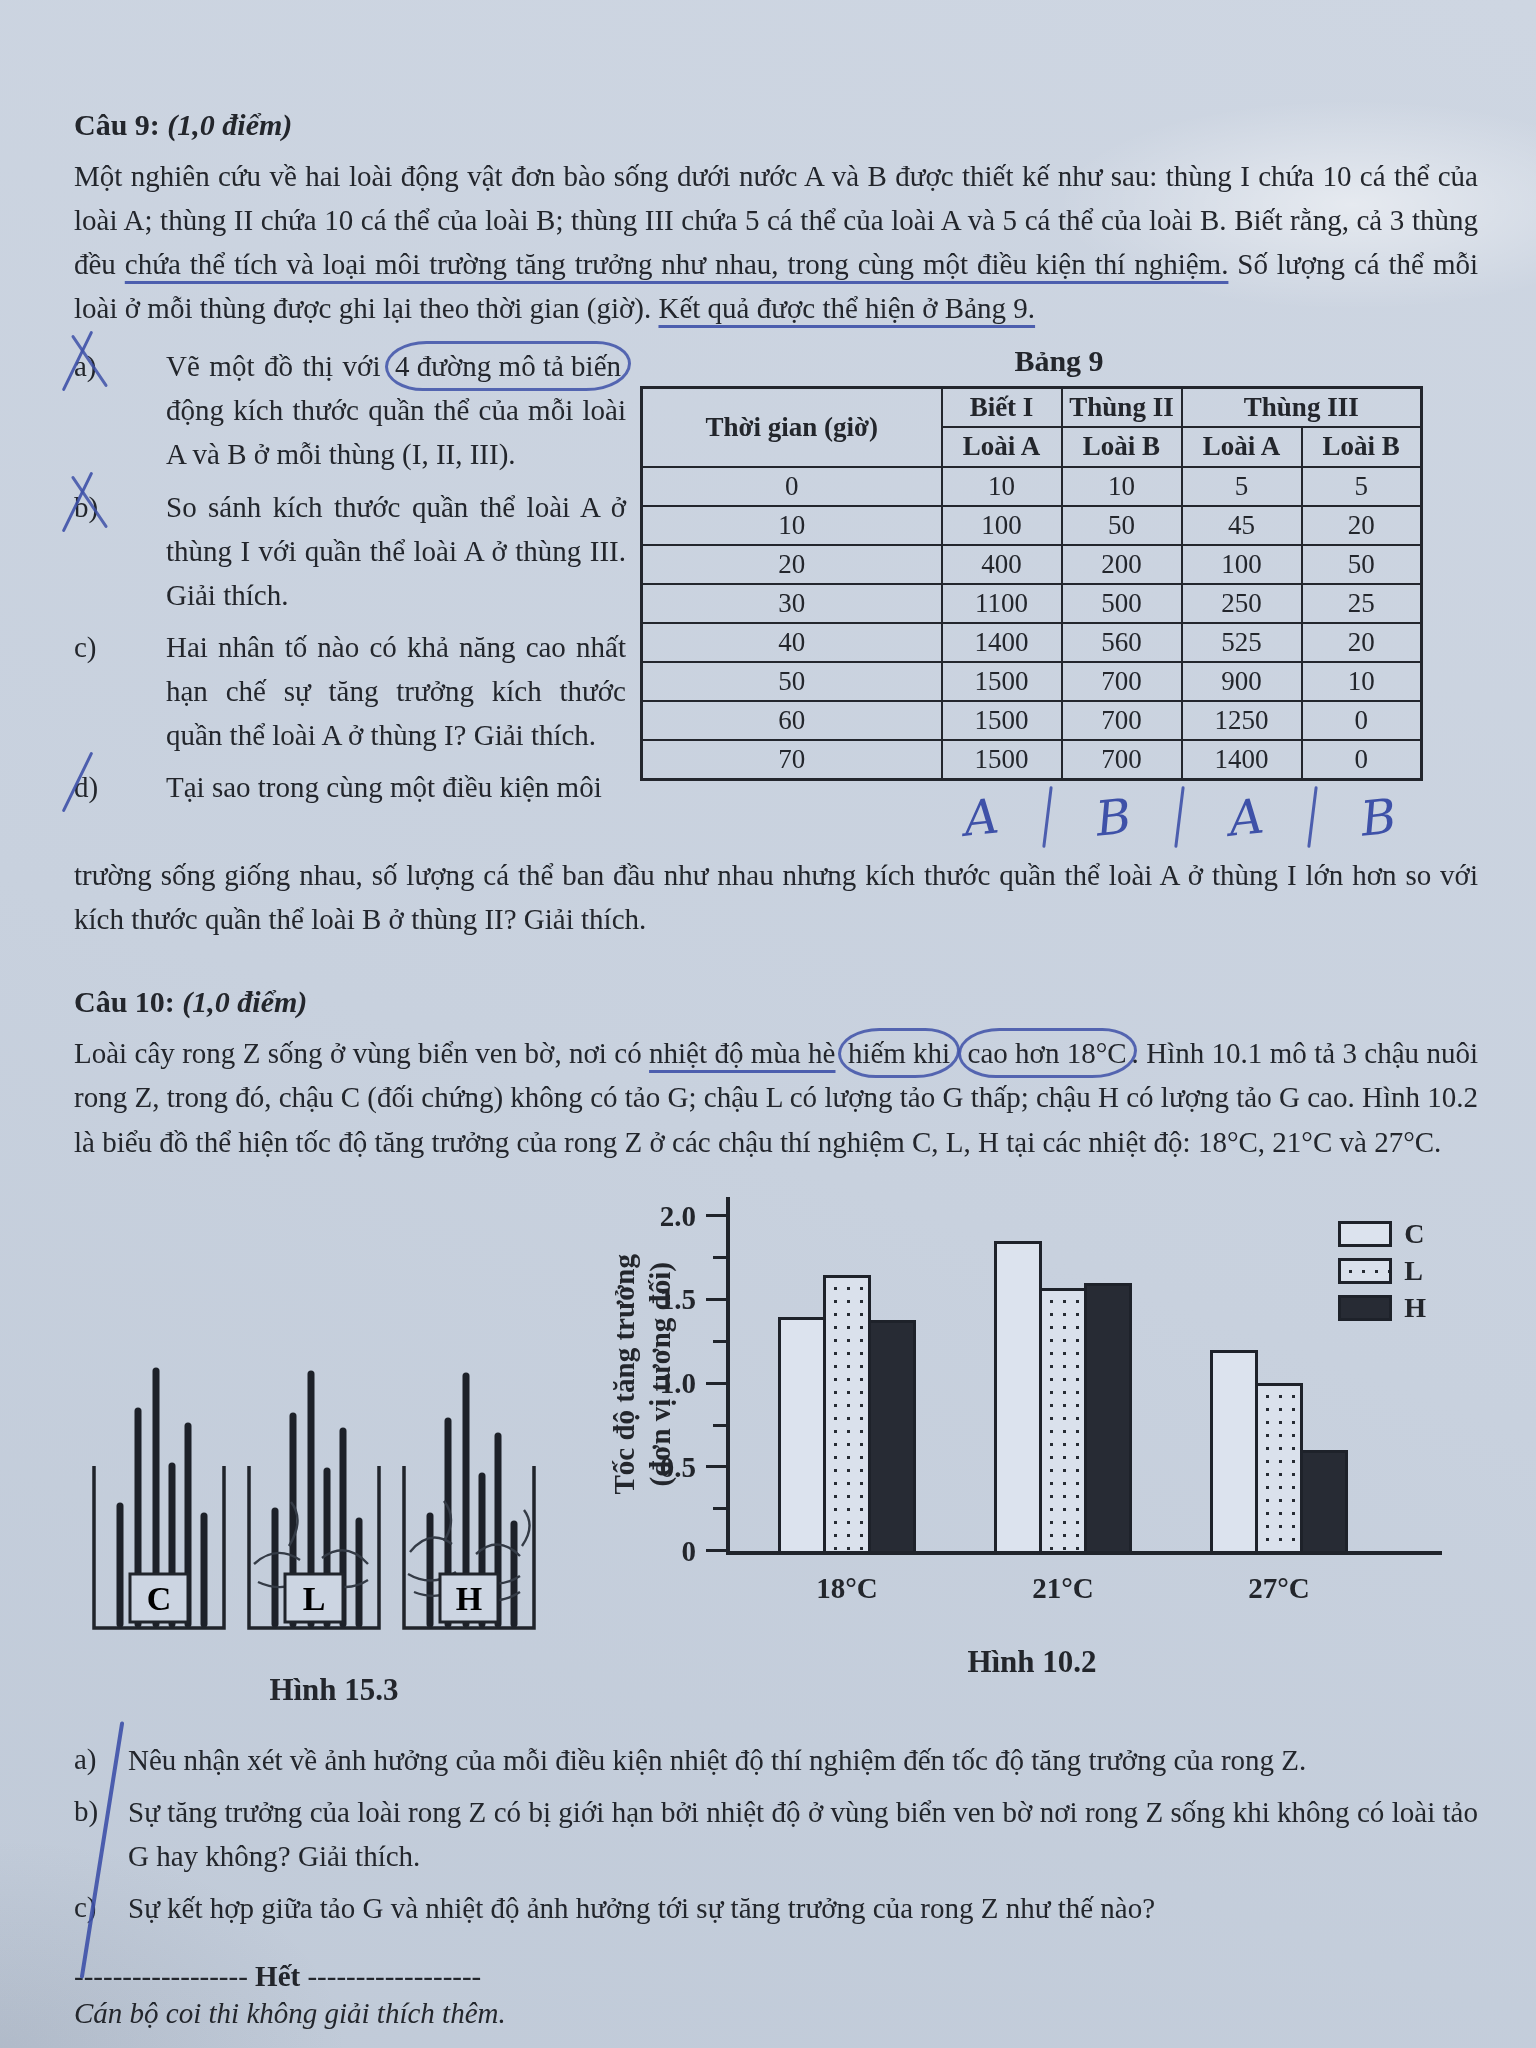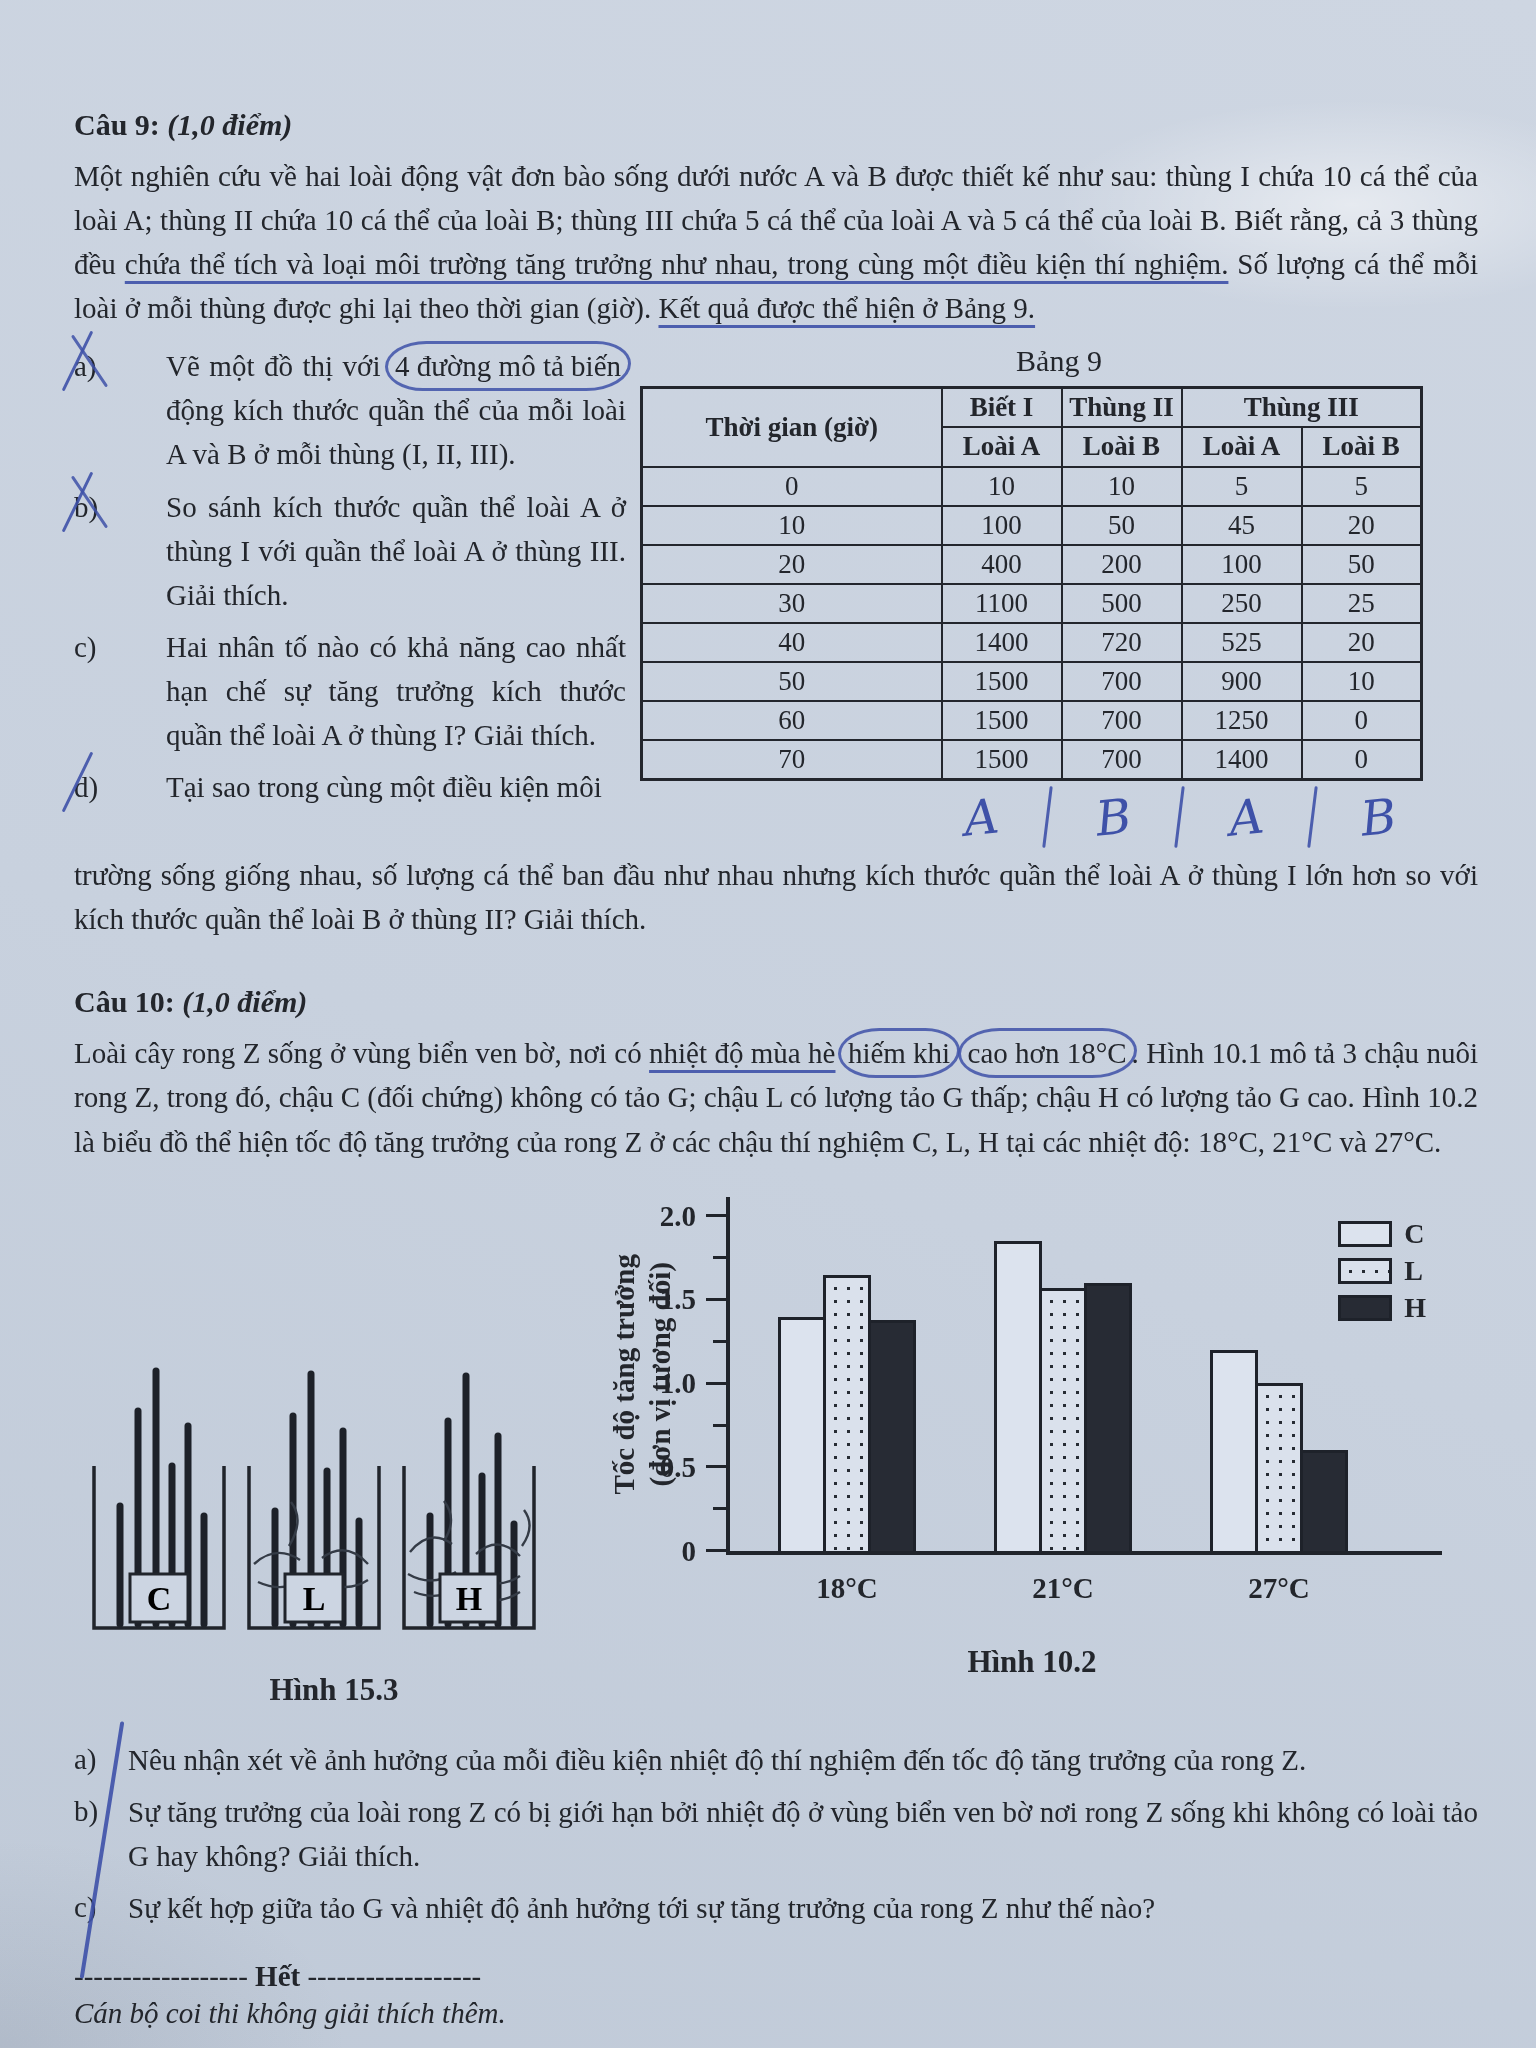--- a/index.html
+++ b/index.html
@@ -13,21 +13,21 @@
   .body-text{font-size:29px;line-height:1.52;text-align:justify;}
   .q-heading{font-size:30px;font-weight:bold;margin:0 0 12px 0;}
   .q-heading .pts{font-style:italic;}
   .q-item{display:flex;margin-bottom:8px;}
   .q-item .item-text{flex:1;text-align:justify;font-size:29px;line-height:1.52;}
   .cau9-items .marker{flex:none;width:92px;font-size:29px;line-height:1.52;}
   .bottom-items .marker{flex:none;width:54px;font-size:29px;line-height:1.5;}
   .cau9-row{display:flex;gap:14px;margin-top:6px;}
   .cau9-left{width:552px;flex:none;}
   .table-col{flex:1;}
-  .table-title{text-align:center;font-weight:normal;font-size:30px;margin:0 0 8px 0;}
+  .table-title{text-align:center;font-weight:bold;font-size:30px;margin:0 0 8px 0;}
   table.bang9{border-collapse:collapse;table-layout:fixed;width:780px;border:3px solid #23262d;}
   table.bang9 th,table.bang9 td{border:2.5px solid #23262d;text-align:center;font-size:27px;padding:1px 0;line-height:1.3;}
   table.bang9 th{font-weight:bold;}
   .d-overflow{margin-top:2px;}
   
   .pen-underline{text-decoration:underline;text-decoration-color:rgba(62,81,168,.9);text-decoration-thickness:3px;text-underline-offset:7px;}
   .pen-circle{display:inline-block;border:3px solid rgba(62,81,168,.85);border-radius:48px 40px 52px 44px / 30px 26px 32px 28px;padding:0 7px;margin:-4px -5px;}
   .pen-slash{position:relative;}
   .pen-slash::after{content:'';position:absolute;left:2px;top:-16px;width:3px;height:66px;background:rgba(62,81,168,.9);transform:rotate(26deg);border-radius:3px;}
   .pen-slash2::before{content:'';position:absolute;left:14px;top:-14px;width:3px;height:62px;background:rgba(62,81,168,.85);transform:rotate(-34deg);border-radius:3px;}
@@ -149,21 +149,21 @@
               <tr>
                 <td>30</td>
                 <td>1100</td>
                 <td>500</td>
                 <td>250</td>
                 <td>25</td>
               </tr>
               <tr>
                 <td>40</td>
                 <td>1400</td>
-                <td>720</td>
+                <td>560</td>
                 <td>525</td>
                 <td>20</td>
               </tr>
               <tr>
                 <td>50</td>
                 <td>1500</td>
                 <td>700</td>
                 <td>900</td>
                 <td>10</td>
               </tr>

